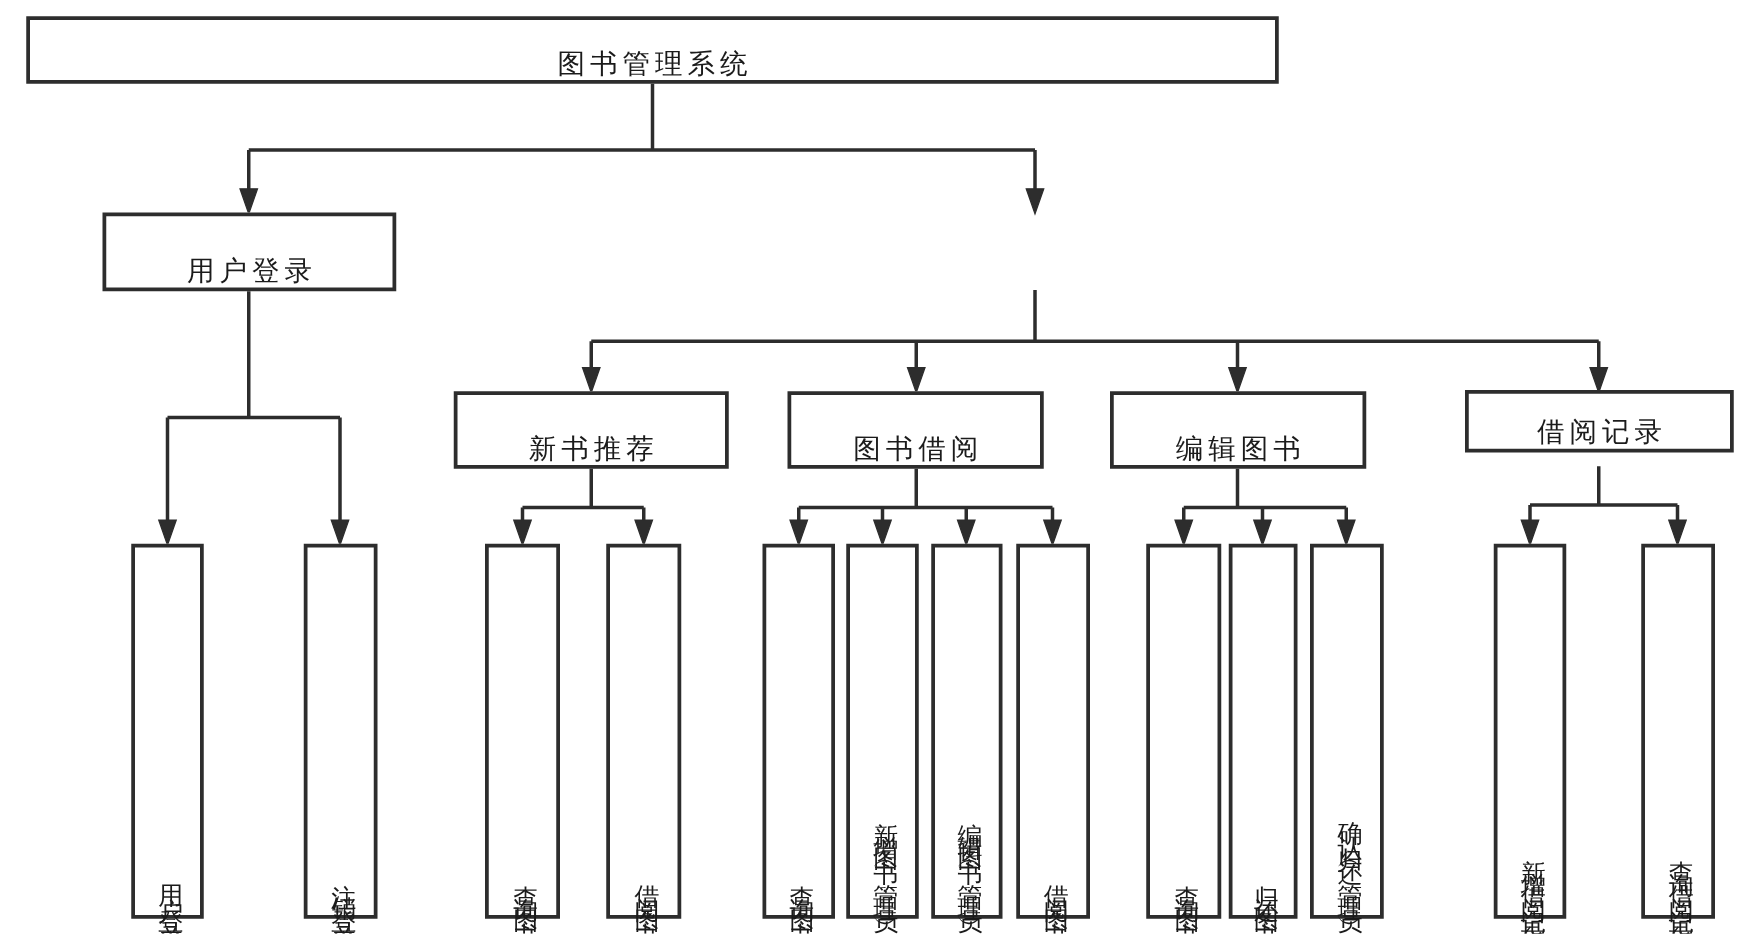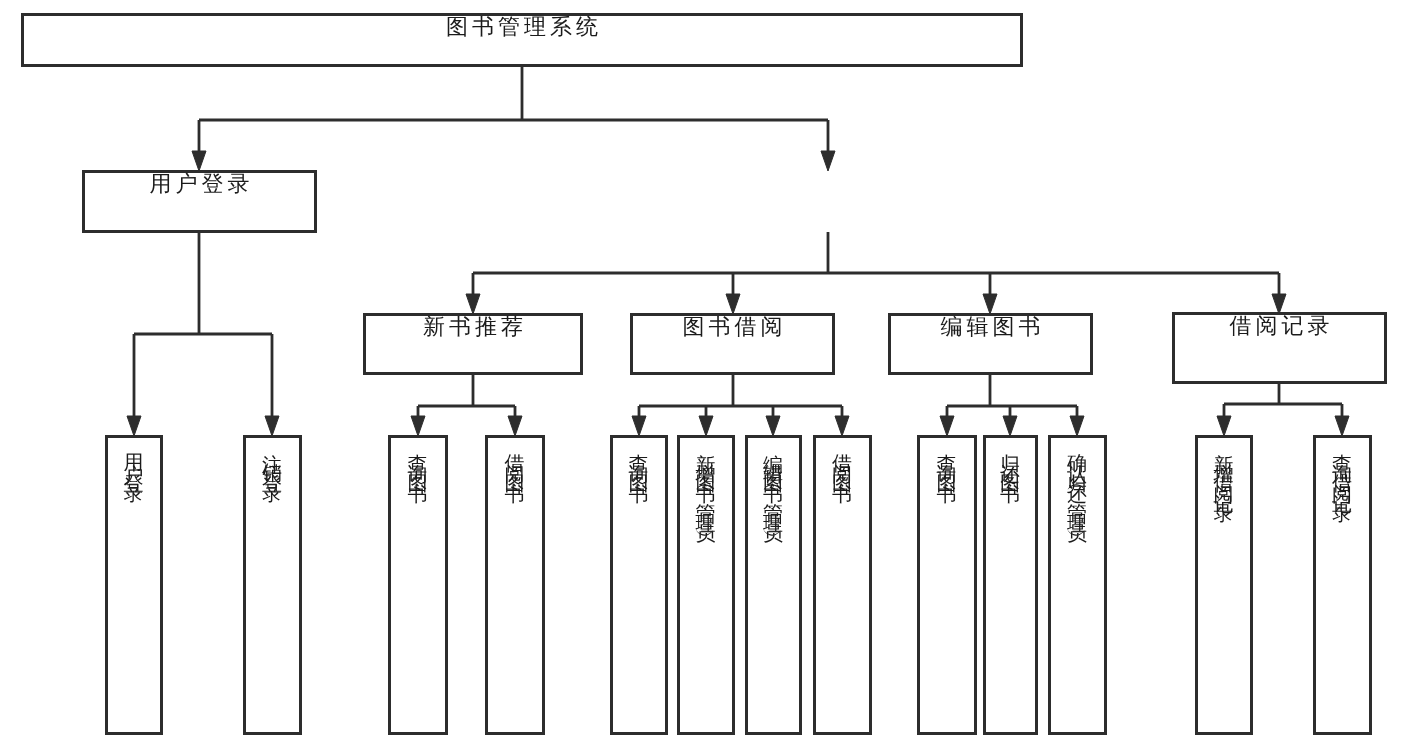--- a/index.html
+++ b/index.html
@@ -26,22 +26,23 @@
     left: 0; top: 0;
     width: 1405px;
     height: 747px;
   }
   .node {
     position: absolute;
     box-sizing: border-box;
     border: 3px solid #2d2d2d;
     background: #ffffff;
     display: flex;
-    align-items: flex-start;
+    align-items: flex-end;
     justify-content: center;
+    font-family: Liberation Mono, monospace;
   }
   .node-label {
     color: #1b1b1b;
     font-size: 22px;
     letter-spacing: 4px;
     text-indent: 4px;
     white-space: nowrap;
     line-height: 1;
   }
   .node.vertical .node-label {
@@ -142,21 +143,21 @@
       </div>
       <div class="node horizontal" style="left: 363px; top: 313px; width: 220px; height: 62px; border-color: rgb(45, 45, 45); background: rgb(255, 255, 255);">
         <span class="node-label" style="color: rgb(27, 27, 27);">新书推荐</span>
       </div>
       <div class="node horizontal" style="left: 630px; top: 313px; width: 205px; height: 62px; border-color: rgb(45, 45, 45); background: rgb(255, 255, 255);">
         <span class="node-label" style="color: rgb(27, 27, 27);">图书借阅</span>
       </div>
       <div class="node horizontal" style="left: 888px; top: 313px; width: 205px; height: 62px; border-color: rgb(45, 45, 45); background: rgb(255, 255, 255);">
         <span class="node-label" style="color: rgb(27, 27, 27);">编辑图书</span>
       </div>
-      <div class="node horizontal" style="left: 1172px; top: 312px; width: 215px; height: 72px; border-color: rgb(45, 45, 45); background: rgb(255, 255, 255);">
+      <div class="node horizontal" style="left: 1172px; top: 312px; width: 215px; height: 50px; border-color: rgb(45, 45, 45); background: rgb(255, 255, 255);">
         <span class="node-label" style="color: rgb(27, 27, 27);">借阅记录</span>
       </div>
       <div class="node vertical" style="left: 105px; top: 435px; width: 58px; height: 300px; border-color: rgb(45, 45, 45); background: rgb(255, 255, 255);">
         <span class="node-label" style="color: rgb(27, 27, 27);">用户登录</span>
       </div>
       <div class="node vertical" style="left: 243px; top: 435px; width: 59px; height: 300px; border-color: rgb(45, 45, 45); background: rgb(255, 255, 255);">
         <span class="node-label" style="color: rgb(27, 27, 27);">注销登录</span>
       </div>
       <div class="node vertical" style="left: 388px; top: 435px; width: 60px; height: 300px; border-color: rgb(45, 45, 45); background: rgb(255, 255, 255);">
         <span class="node-label" style="color: rgb(27, 27, 27);">查询图书</span>

